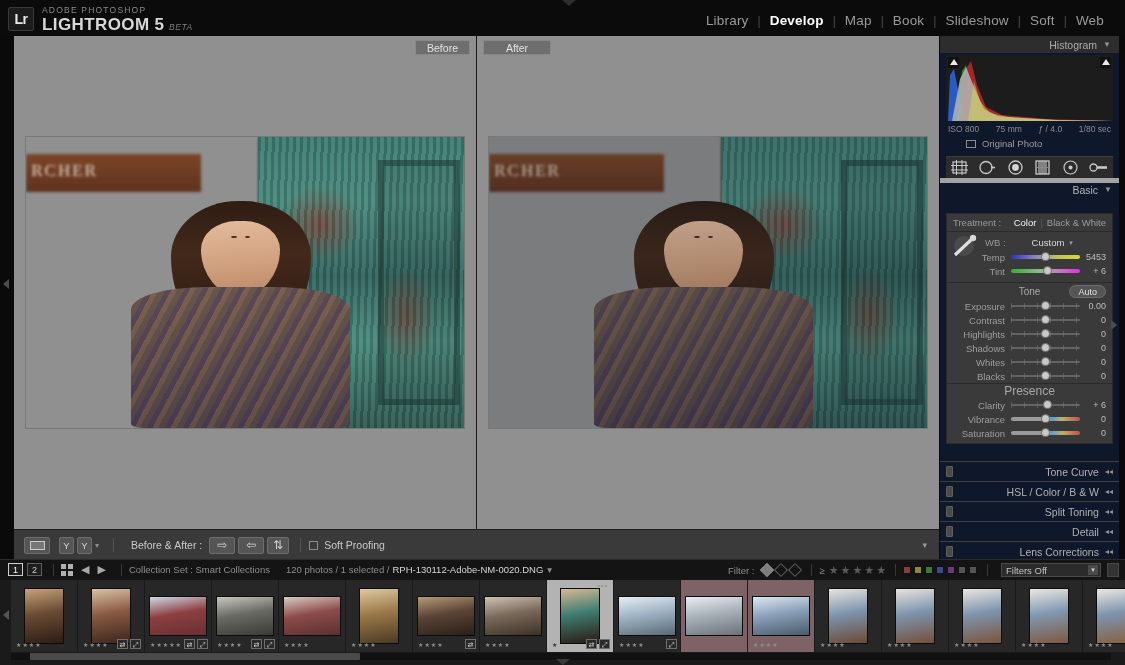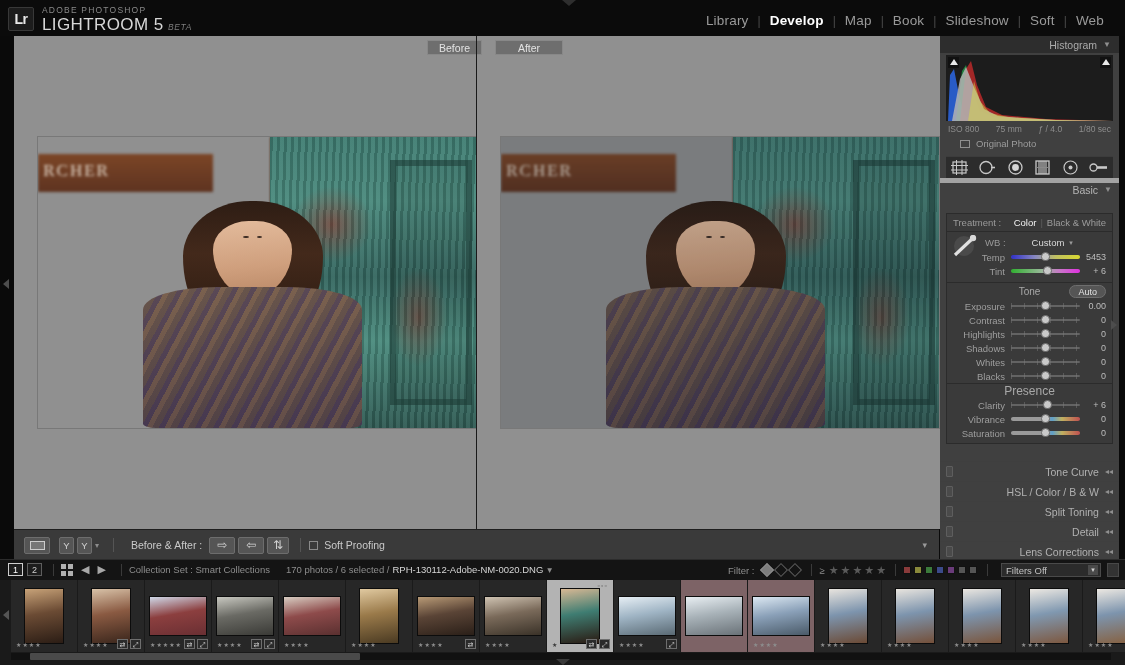--- a/index.html
+++ b/index.html
@@ -16,21 +16,21 @@
   
   .topbar { position:absolute; left:0; top:0; width:1125px; height:36px; background:#0b0b0b; }
   .lr-logo {
     position:absolute; left:8px; top:7px; width:26px; height:24px;
     background:#1c1c1c; border:1px solid #383838; border-radius:2px;
     color:#e8e8e8; font-size:14px; font-weight:bold; text-align:center; line-height:22px;
     letter-spacing:-0.5px;
   }
   .brand { position:absolute; left:42px; top:5px; }
   .brand-sub { font-size:8.5px; color:#8a8a8a; letter-spacing:1.2px; line-height:11px; }
-  .brand-main { font-size:17px; color:#d8d8d8; letter-spacing:0.4px; line-height:18px; font-weight:400;}
+  .brand-main { font-size:17px; color:#d8d8d8; letter-spacing:0.4px; line-height:18px; font-weight:700;}
   .brand-beta { font-size:8.5px; color:#7d7d7d; letter-spacing:0.6px; font-style:italic; }
 
   .modules { position:absolute; right:12px; top:13px; display:flex; align-items:center; }
   .module { font-size:13.5px; color:#9a9a9a; padding:0 9px; cursor:pointer; letter-spacing:0.2px;}
   .module.active { color:#ffffff; font-weight:bold; }
   .module-sep { color:#4a4a4a; font-size:12px; }
   .top-arrow {
     position:absolute; left:562px; top:0px; width:0;height:0;
     border-left:7px solid transparent; border-right:7px solid transparent;
     border-top:6px solid #2e2e2e;
@@ -39,21 +39,21 @@
   
   .left-strip { position:absolute; left:0; top:36px; width:14px; height:523px; background:#0a0a0a; }
   .left-strip .tri {
     position:absolute; left:3px; top:243px; width:0;height:0;
     border-top:5px solid transparent; border-bottom:5px solid transparent;
     border-right:6px solid #4d4d4d;
   }
 
   
   .center { position:absolute; left:14px; top:36px; width:925px; height:493px; background:#909090; }
-  .view-half { position:absolute; top:0; height:493px; background:#909090;margin-left:12px; }
+  .view-half { position:absolute; top:0; height:493px; background:#909090; }
   .view-left { left:0; width:462px; }
   .view-right { left:463px; width:462px; }
   .split-line { position:absolute; left:462px; top:0; width:1px; height:493px; background:#1a1a1a; }
 
   .ba-label {
     position:absolute; top:4px; height:15px; line-height:15px;
     font-size:10.5px; color:#e3e3e3; text-align:center;
     background:#6e6e6e; border:1px solid #888; border-radius:1px;
   }
   .ba-before { right:6px; width:55px; }
@@ -131,38 +131,38 @@
     height:17px; min-width:24px; color:#d2d2d2; font-size:9.5px;
     display:flex; align-items:center; justify-content:center; cursor:pointer; margin-right:3px;
   }
   .tb-label { font-size:10.5px; color:#cacaca; margin:0 7px 0 9px; }
   .tb-sep { width:1px; height:14px; background:#555; margin:0 8px; }
   .tb-caret { color:#8c8c8c; font-size:8px; margin-right:6px; }
   .tb-check { width:9px; height:9px; border:1px solid #8a8a8a; background:#3a3a3a; margin-right:6px; }
   .tb-right-caret { position:absolute; right:12px; top:10px; color:#9a9a9a; font-size:9px; }
 
   
-  .right { position:absolute; left:940px; top:36px; width:179px; height:523px; background:#404040; }
+  .right { position:absolute; left:940px; top:36px; width:179px; height:523px; background:#0f172a; }
   .rp-head {
     height:17px; background:#2d2d2d; color:#aaa; font-size:10.5px;
     display:flex; align-items:center; justify-content:flex-end; padding-right:8px;
   }
   .rp-head .tw { margin-left:6px; font-size:8px; color:#8f8f8f; }
 
   .histo-box { margin:2px 6px 0 6px; height:66px; background:#1c1c1c; position:relative; overflow:hidden;}
   .histo-grid { position:absolute; inset:0;
     background:repeating-linear-gradient(90deg, transparent 0 24.6px, #3a3a3a 24.6px 25px); }
   .clip { position:absolute; top:2px; width:11px; height:11px; background:#111; }
   .clip.l { left:2px; } .clip.r { right:2px; }
   .clip i { display:block; width:0;height:0; margin:2px auto 0;
     border-left:4px solid transparent; border-right:4px solid transparent; border-bottom:6px solid #e8e8e8;}
   .histo-svg { position:absolute; inset:0; }
 
   .exif { display:flex; justify-content:space-between; padding:3px 8px 0 8px; font-size:8.5px; color:#8d8d8d; }
-  .orig-row { display:flex; align-items:center; padding:4px 8px 5px 20px; font-size:9.5px; color:#9c9c9c; }
+  .orig-row { display:flex; align-items:center; padding:4px 8px 5px 26px; font-size:9.5px; color:#9c9c9c; }
   .orig-ico { width:10px; height:8px; border:1px solid #8f8f8f; margin-right:6px; }
 
   .tools { margin:2px 6px 0 6px; height:22px; background:#2c2c2c; display:flex; align-items:center; justify-content:space-around; border-top:1px solid #3c3c3c;}
   .tool-ic { width:20px; height:16px; display:flex; align-items:center; justify-content:center; cursor:pointer;}
 
   .panel-title { height:18px; display:flex; align-items:center; justify-content:flex-end;
     padding-right:7px; font-size:10.5px; color:#b4b4b4; border-top:5px solid #a3a3a3; }
   .panel-title .tw { margin-left:6px; font-size:8px; color:#8f8f8f; }
 
   .sec { margin:17px 6px; background:#3a3a3a; border:1px solid #2b2b2b; }
@@ -636,21 +636,21 @@
           <i></i>
           <i></i>
           <i></i>
           <i></i>
         </span>
       <span class="arw">◀</span>
       <span class="arw">▶</span>
       <span class="fs-sep"></span>
       <span class="fs-txt">Collection Set : Smart Collections</span>
       <span style="width:16px"></span>
-      <span class="fs-txt">170 photos / 6 selected /</span>
+      <span class="fs-txt">120 photos / 1 selected /</span>
       <span class="fs-txt bright" style="margin-left:3px">RPH-130112-Adobe-NM-0020.DNG</span>
       <span class="fs-txt" style="margin-left:4px">▾</span>
     </div>
 
     <div class="fs-right">
       <span class="fs-txt" style="margin-right:8px">Filter :</span>
       <span class="flag f"></span>
       <span class="flag"></span>
       <span class="flag"></span>
       <span class="fs-sep"></span>

